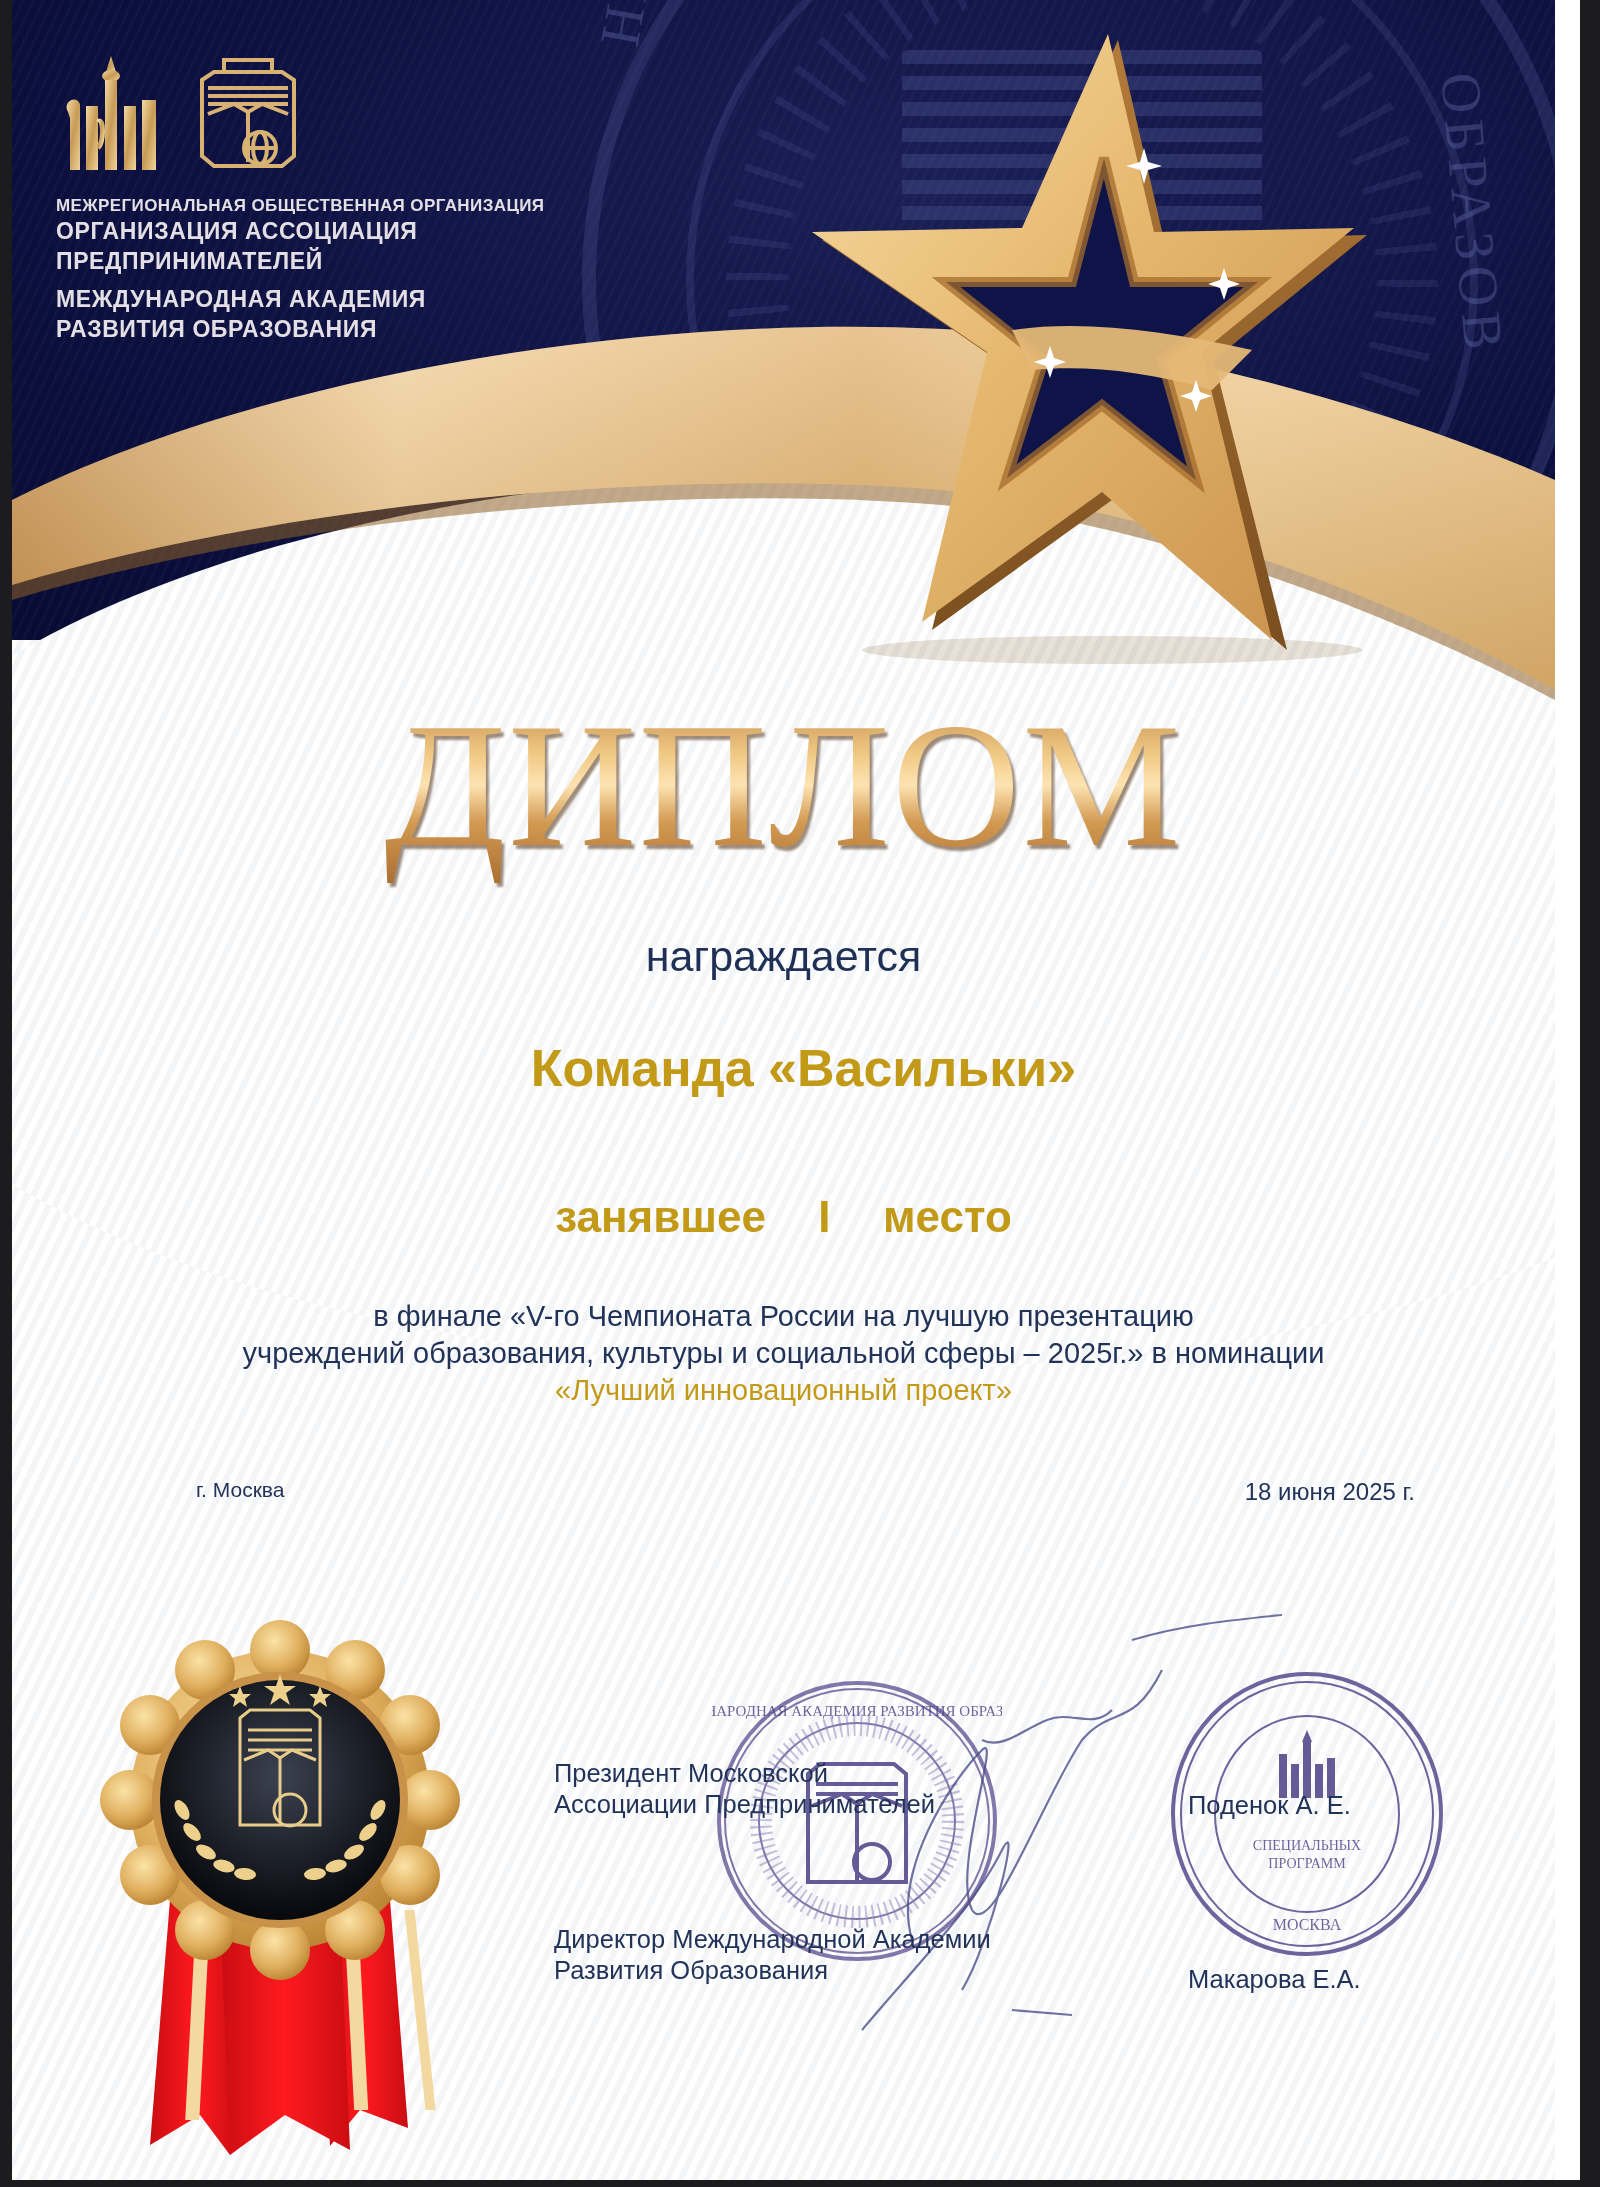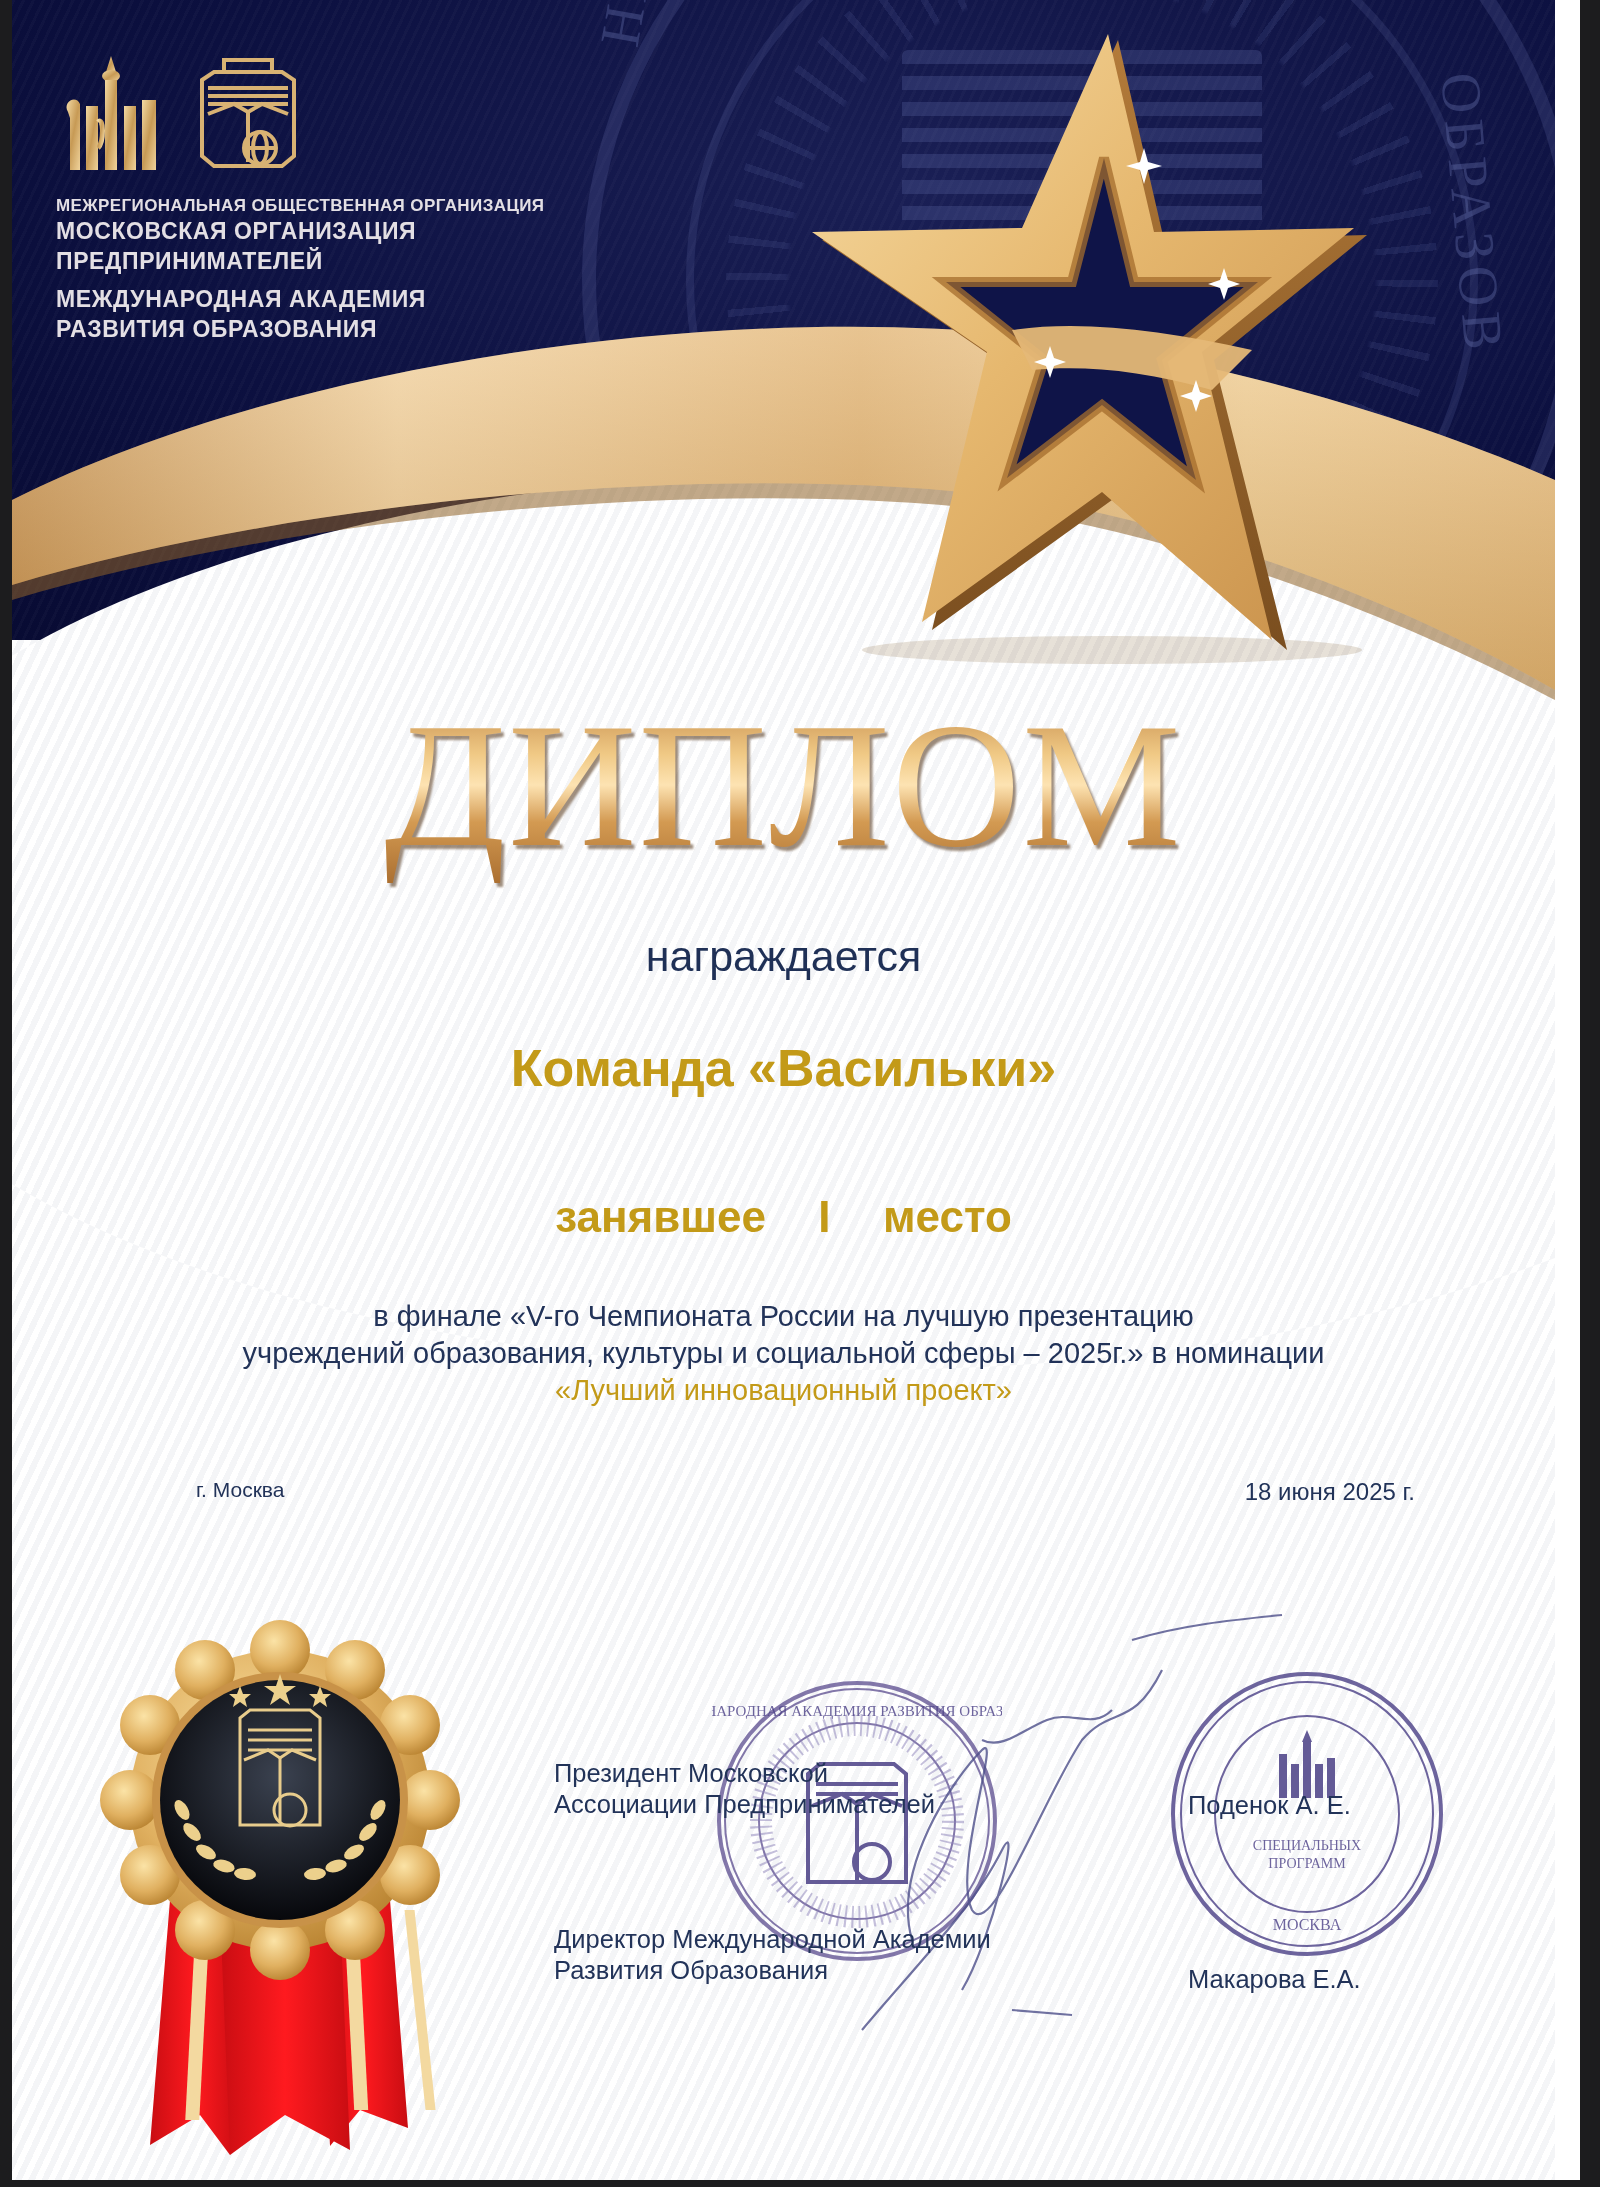--- a/index.html
+++ b/index.html
@@ -86,21 +86,21 @@
     text-shadow: 3px 4px 2px rgba(70,40,10,0.0);
     filter: drop-shadow(3px 4px 1px rgba(80,50,20,0.55));
   }
 
   .awarded {
     position:absolute; left:0; width:1543px; top:932px; text-align:center;
     font-size:43px; color:#1f3056;
   }
   .team {
     position:absolute; left:0; width:1543px; top:1038px; text-align:center;
-    font-size:52px; font-weight:bold; color:#c39a18;
+    font-size:52px; font-weight:bold; color:#c39a18;padding-left:20px;
   }
   .members {
     position:absolute; left:0; width:1543px; top:1108px; text-align:center;
     font-size:22.5px; color:#253761;
   }
   .place {
     position:absolute; left:0; width:1543px; top:1192px; text-align:center;
     font-size:44px; font-weight:bold; color:#c39a18; word-spacing:14px;
   }
   .event {
@@ -189,21 +189,21 @@
           <path d="M14,62 L40,52 L54,60 L68,52 L94,62"></path>
           <line x1="54" y1="60" x2="54" y2="110"></line>
           <circle cx="66" cy="96" r="16"></circle>
           <line x1="50" y1="96" x2="82" y2="96"></line>
           <ellipse cx="66" cy="96" rx="7" ry="16"></ellipse>
         </g>
       </svg>
     </div>
     <div class="org-text">
       <div class="org-line-small">МЕЖРЕГИОНАЛЬНАЯ ОБЩЕСТВЕННАЯ ОРГАНИЗАЦИЯ</div>
-      <div class="org-line-big">МОСКОВСКАЯ ОРГАНИЗАЦИЯ</div>
+      <div class="org-line-big">ОРГАНИЗАЦИЯ АССОЦИАЦИЯ</div>
       <div class="org-line-big">ПРЕДПРИНИМАТЕЛЕЙ</div>
       <div class="gap8"></div>
       <div class="org-line-big">МЕЖДУНАРОДНАЯ АКАДЕМИЯ</div>
       <div class="org-line-big">РАЗВИТИЯ ОБРАЗОВАНИЯ</div>
     </div>
 
     <svg class="star" viewBox="0 0 660 640">
       <defs>
         <linearGradient id="starFace" x1="0" y1="0" x2="1" y2="1">
           <stop offset="0" stop-color="#f7dca4"></stop>

